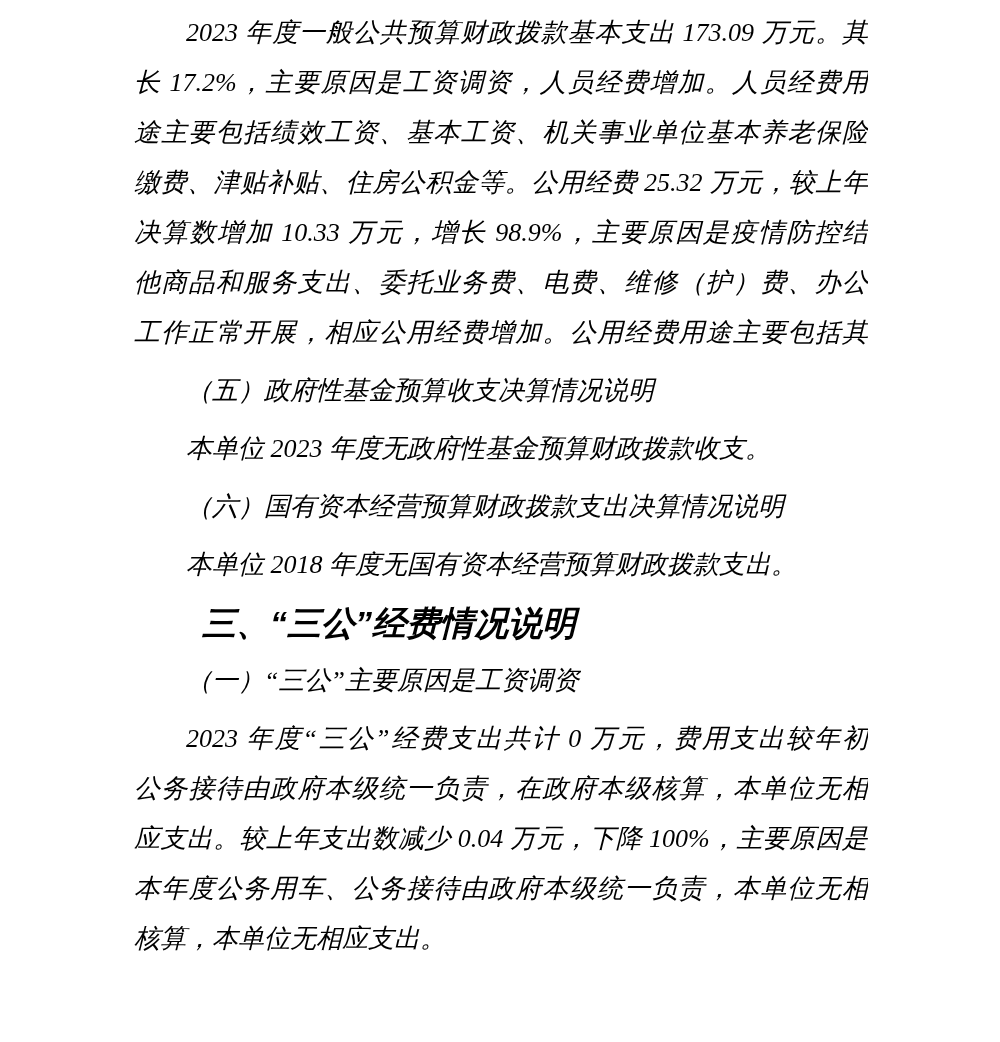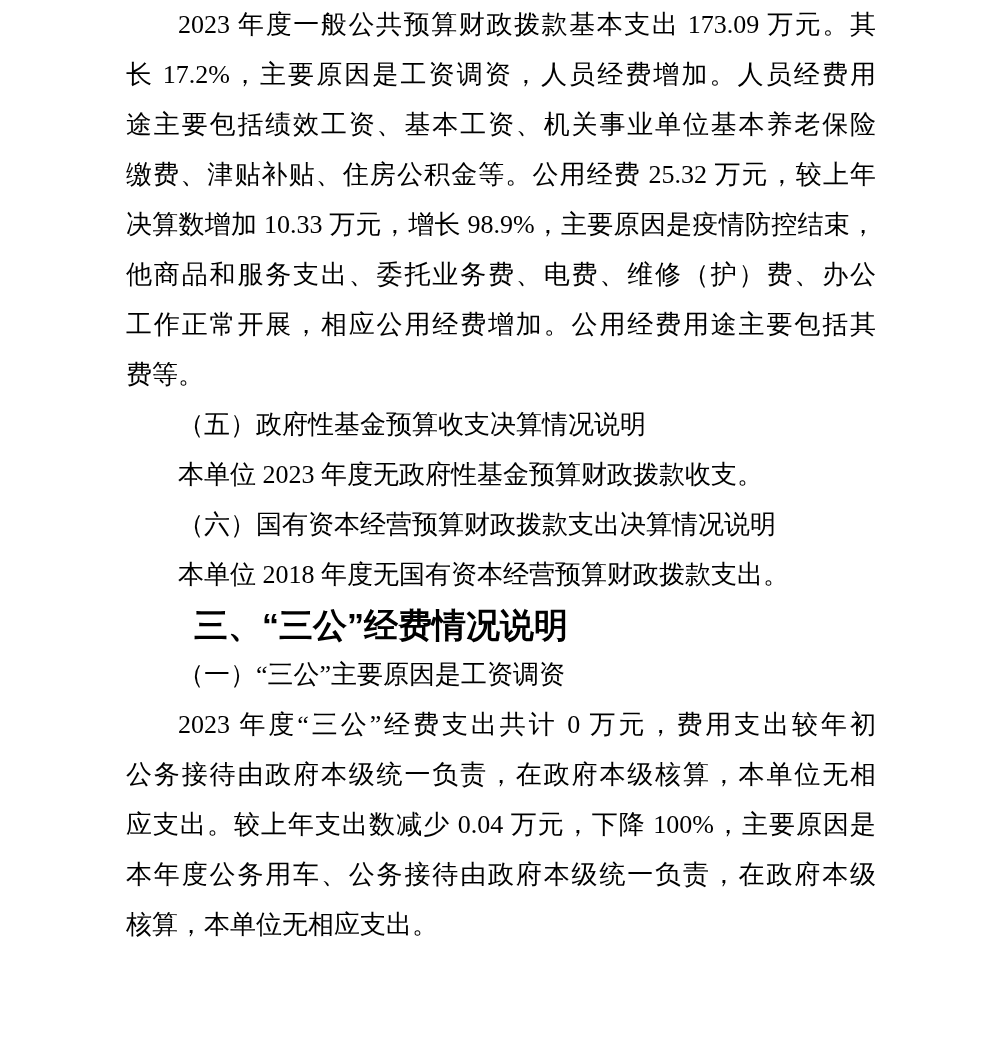--- a/index.html
+++ b/index.html
@@ -13,22 +13,23 @@
     height: 1042px;
     background: #ffffff;
     box-sizing: border-box;
     padding: 0 124px 0 126px;
     overflow: hidden;
     color: #000000;
     font-family: "Liberation Serif", "DejaVu Serif", serif;
     font-size: 26px;
   }
   .block {
-    margin: 0;
+    margin: 8px;
     padding: 0;
+    font-style: italic;
   }
   .line {
     height: 50px;
     line-height: 50px;
     overflow: hidden;
     text-align: justify;
     text-align-last: justify;
     word-break: break-all;
   }
   .line.last {
@@ -54,21 +55,20 @@
 <div class="page">
   <div id="doc-body">
       <div class="block paragraph">
         <div class="line first">2023 年度一般公共预算财政拨款基本支出 173.09 万元。其</div>
         <div class="line">长 17.2%，主要原因是工资调资，人员经费增加。人员经费用</div>
         <div class="line">途主要包括绩效工资、基本工资、机关事业单位基本养老保险</div>
         <div class="line">缴费、津贴补贴、住房公积金等。公用经费 25.32 万元，较上年</div>
         <div class="line">决算数增加 10.33 万元，增长 98.9%，主要原因是疫情防控结束，</div>
         <div class="line">他商品和服务支出、委托业务费、电费、维修（护）费、办公</div>
         <div class="line">工作正常开展，相应公用经费增加。公用经费用途主要包括其</div>
-        <div class="line last">费等。</div>
       </div>
       <div class="block subheading">
         <div class="line first last">（五）政府性基金预算收支决算情况说明</div>
       </div>
       <div class="block paragraph">
         <div class="line first last">本单位 2023 年度无政府性基金预算财政拨款收支。</div>
       </div>
       <div class="block subheading">
         <div class="line first last">（六）国有资本经营预算财政拨款支出决算情况说明</div>
       </div>
@@ -78,17 +78,17 @@
       <div class="block heading">
         <div class="line first last">三、“三公”经费情况说明</div>
       </div>
       <div class="block subheading">
         <div class="line first last">（一）“三公”主要原因是工资调资</div>
       </div>
       <div class="block paragraph">
         <div class="line first">2023 年度“三公”经费支出共计 0 万元，费用支出较年初</div>
         <div class="line">公务接待由政府本级统一负责，在政府本级核算，本单位无相</div>
         <div class="line">应支出。较上年支出数减少 0.04 万元，下降 100%，主要原因是</div>
-        <div class="line">本年度公务用车、公务接待由政府本级统一负责，在政府本级</div>
+        <div class="line">本年度公务用车、公务接待由政府本级统一负责，本单位无相</div>
         <div class="line last">核算，本单位无相应支出。</div>
       </div>
     </div>
 </div>
 
 </body></html>

